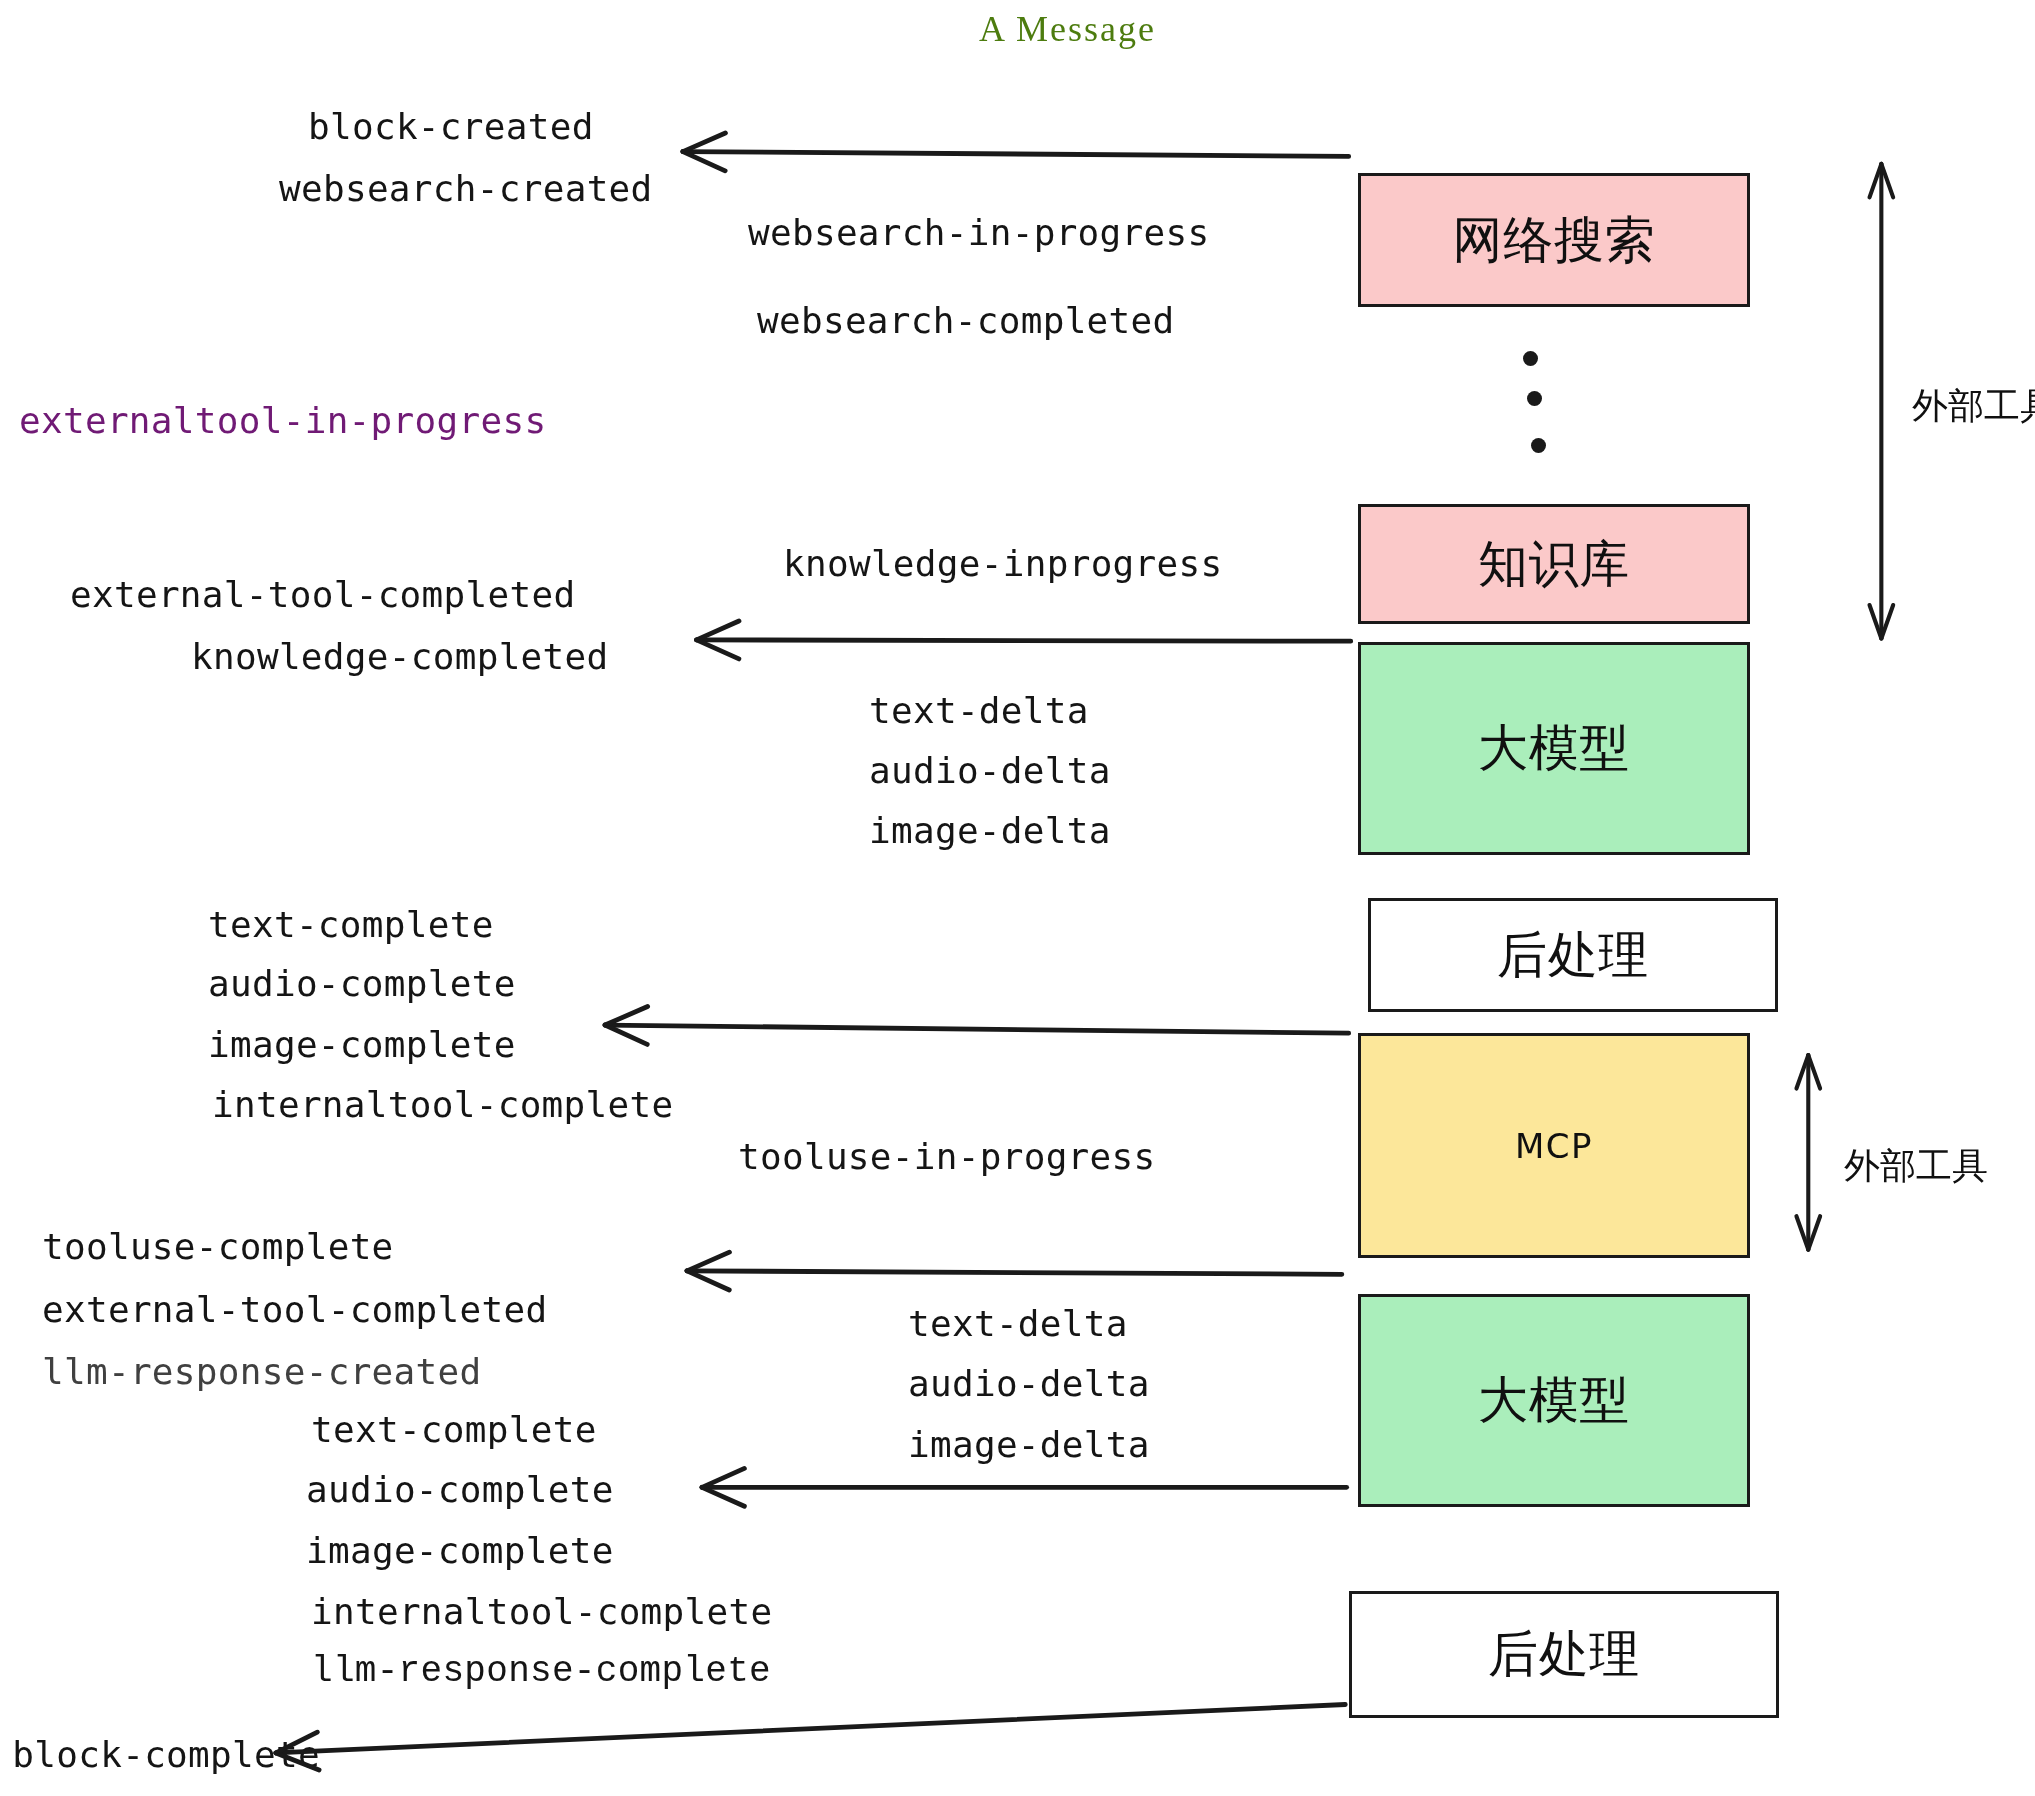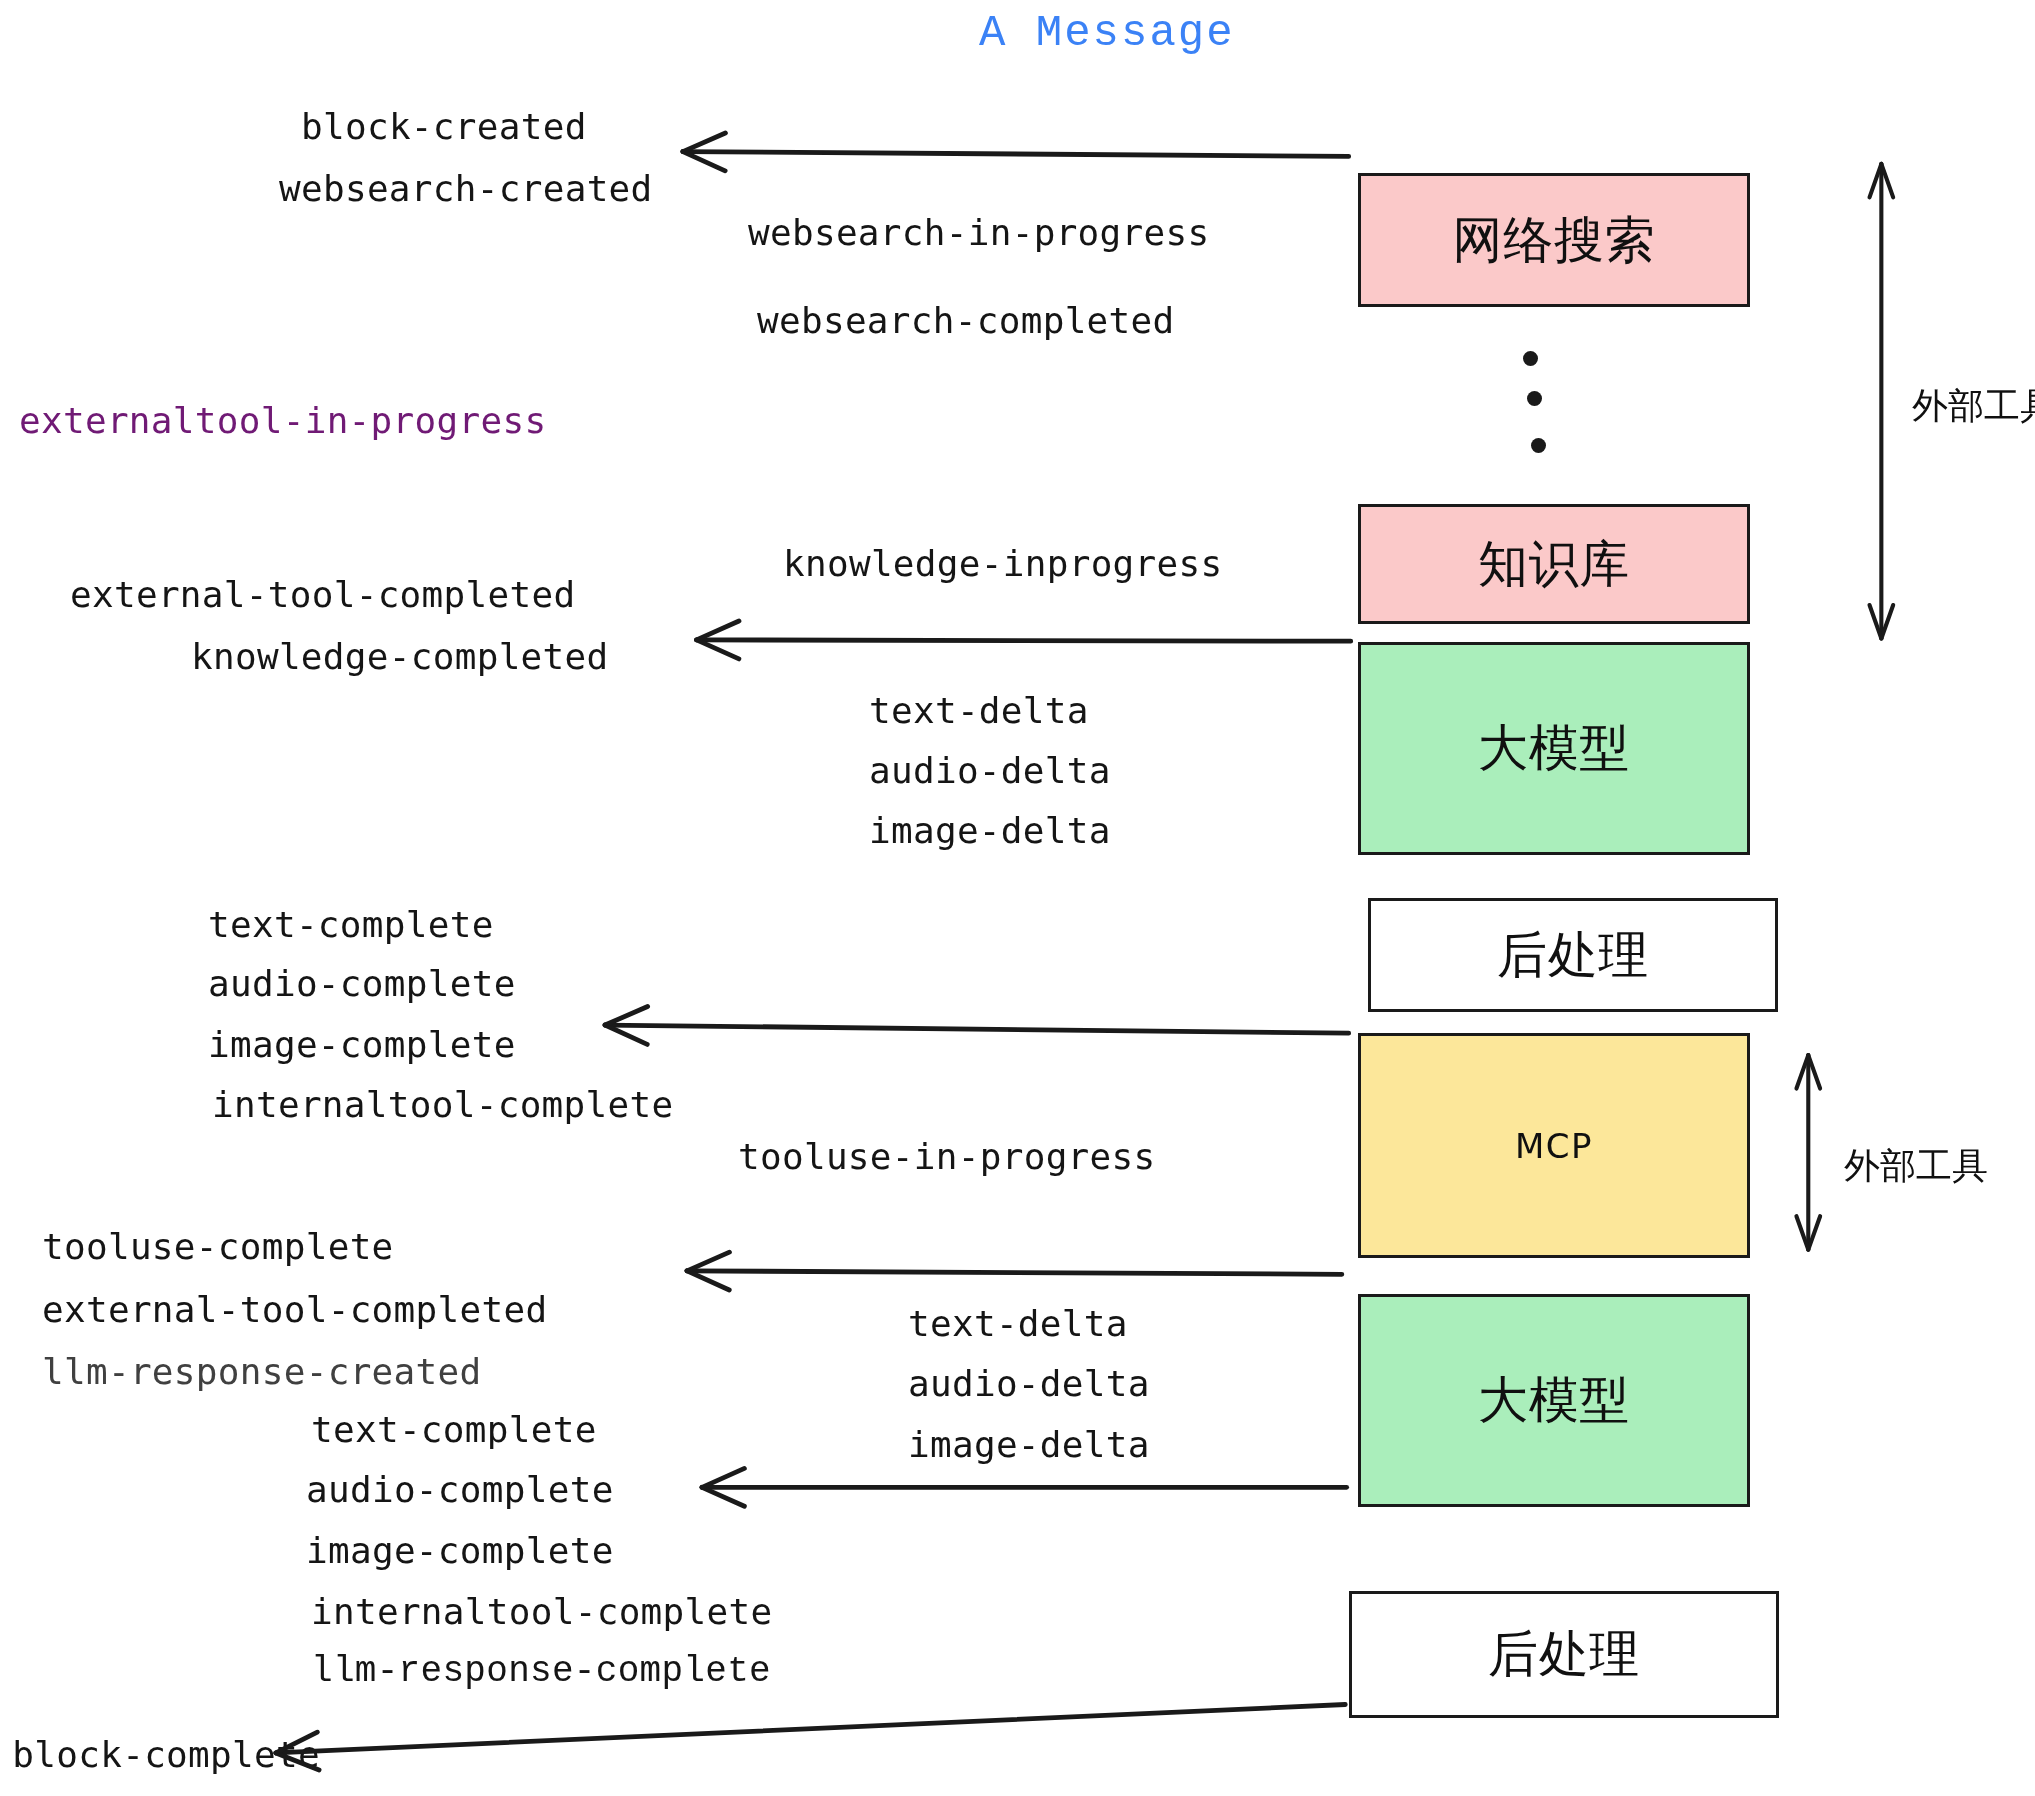--- a/index.html
+++ b/index.html
@@ -15,24 +15,24 @@
     position: relative;
     width: 2035px;
     height: 1796px;
     background: #ffffff;
     overflow: hidden;
   }
 
   
   .title {
     position: absolute;
-    font-family: Liberation Mono, monospace;
-    font-size: 44px;
+    font-family: Liberation Serif, serif;
+    font-size: 36px;
     letter-spacing: 2px;
-    color: #3b82f6;
+    color: #4d7c0f;
     white-space: nowrap;
   }
 
   
   .evt {
     position: absolute;
     font-family: "DejaVu Sans Mono", monospace;
     font-size: 36px;
     line-height: 1;
     color: #151515;
@@ -119,21 +119,21 @@
       </div>
     </div>
 
   <div id="dots-layer">
       <div class="dot" style="left: 1523px; top: 351px; background: rgb(26, 26, 26);"></div>
       <div class="dot" style="left: 1527px; top: 391px; background: rgb(26, 26, 26);"></div>
       <div class="dot" style="left: 1531px; top: 438px; background: rgb(26, 26, 26);"></div>
     </div>
 
   <div id="events-layer">
-      <div class="evt" style="left: 301px; top: 109px; color: rgb(21, 21, 21);">block-created</div>
+      <div class="evt" style="left: 308px; top: 109px; color: rgb(21, 21, 21);">block-created</div>
       <div class="evt" style="left: 279px; top: 171px; color: rgb(21, 21, 21);">websearch-created</div>
       <div class="evt" style="left: 748px; top: 215px; color: rgb(21, 21, 21);">websearch-in-progress</div>
       <div class="evt" style="left: 757px; top: 303px; color: rgb(21, 21, 21);">websearch-completed</div>
       <div class="evt" style="left: 19px; top: 403px; color: #701a75;">externaltool-in-progress</div>
       <div class="evt" style="left: 767px; top: 546px; color: rgb(21, 21, 21); margin-left: 16px;">knowledge-inprogress</div>
       <div class="evt" style="left: 70px; top: 577px; color: rgb(21, 21, 21);">external-tool-completed</div>
       <div class="evt" style="left: 191px; top: 639px; color: rgb(21, 21, 21);">knowledge-completed</div>
       <div class="evt" style="left: 869px; top: 693px; color: rgb(21, 21, 21);">text-delta</div>
       <div class="evt" style="left: 869px; top: 753px; color: rgb(21, 21, 21);">audio-delta</div>
       <div class="evt" style="left: 869px; top: 813px; color: rgb(21, 21, 21);">image-delta</div>

